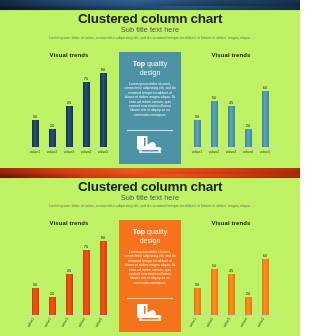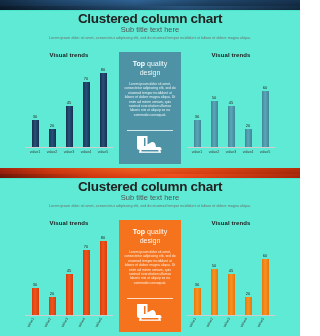--- a/index.html
+++ b/index.html
@@ -5,21 +5,21 @@
   html,body{margin:0;padding:0;}
   body{
     width:300px;height:336px;
     background:#ffffff;
     font-family:"Liberation Sans", sans-serif;
     overflow:hidden;
   }
   .slide{
     position:relative;
     width:300px;height:168px;
-    background:#5eead4;
+    background:#bef264;
     overflow:hidden;
     box-sizing:border-box;
   }
   
   .band{
     position:absolute;top:0;left:0;right:0;height:11px;
     overflow:hidden;
   }
   .band .stripe1{
     position:absolute;top:0;left:0;right:0;height:6px;

